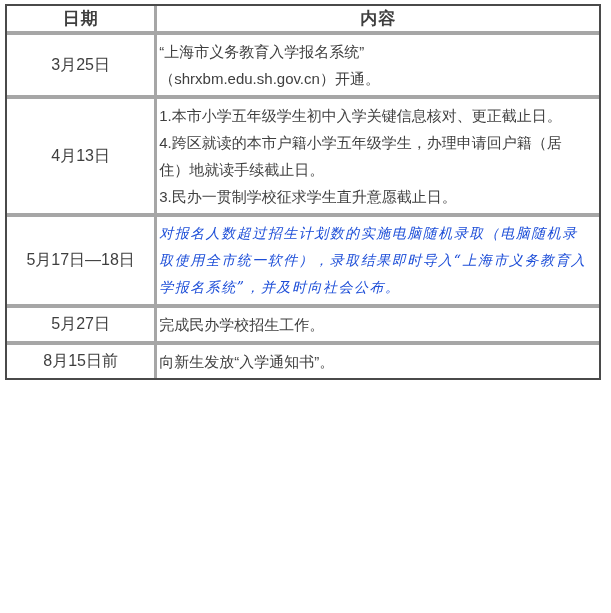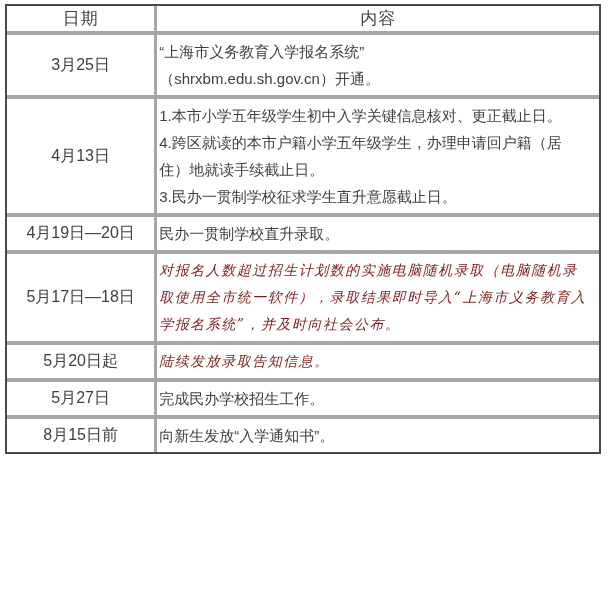--- a/index.html
+++ b/index.html
@@ -38,21 +38,21 @@
     border-bottom: 4px solid #a6a6a6;
   }
   
   th.date, td.date {
     border-right: 3px solid #a6a6a6;
   }
 
   thead th {
     height: 28px;
     font-size: 17px;
-    font-weight: normal;
+    font-weight: bold;
     text-align: center;
     letter-spacing: 1px;
   }
   td {
     height: 29px;
   }
   td.date {
     text-align: center;
     font-size: 16px;
     white-space: nowrap;
@@ -63,21 +63,21 @@
     line-height: 27px;
     padding: 3px 10px 3px 2px;
     text-align: left;
     white-space: pre-line;
     word-break: break-all;
   }
   
   td.content.kai {
     font-family: "DejaVu Serif", serif;
     font-style: italic;
-    color: #7f1d1d;
+    color: #1d4ed8;
     font-size: 14px;
     letter-spacing: 1.5px;
   }
 </style>
 </head>
 <body>
 
 <div class="page">
   <table class="schedule">
     <colgroup>
@@ -96,30 +96,22 @@
         <td class="content">“上海市义务教育入学报名系统”
 （shrxbm.edu.sh.gov.cn）开通。</td>
       </tr>
       <tr>
         <td class="date">4月13日</td>
         <td class="content">1.本市小学五年级学生初中入学关键信息核对、更正截止日。
 4.跨区就读的本市户籍小学五年级学生，办理申请回户籍（居住）地就读手续截止日。
 3.民办一贯制学校征求学生直升意愿截止日。</td>
       </tr>
       <tr>
-        <td class="date">4月19日—20日</td>
-        <td class="content">民办一贯制学校直升录取。</td>
-      </tr>
-      <tr>
         <td class="date">5月17日—18日</td>
         <td class="content kai">对报名人数超过招生计划数的实施电脑随机录取（电脑随机录取使用全市统一软件），录取结果即时导入“上海市义务教育入学报名系统”，并及时向社会公布。</td>
-      </tr>
-      <tr>
-        <td class="date">5月20日起</td>
-        <td class="content kai">陆续发放录取告知信息。</td>
       </tr>
       <tr>
         <td class="date">5月27日</td>
         <td class="content">完成民办学校招生工作。</td>
       </tr>
       <tr>
         <td class="date">8月15日前</td>
         <td class="content">向新生发放“入学通知书”。</td>
       </tr>
     </tbody>

